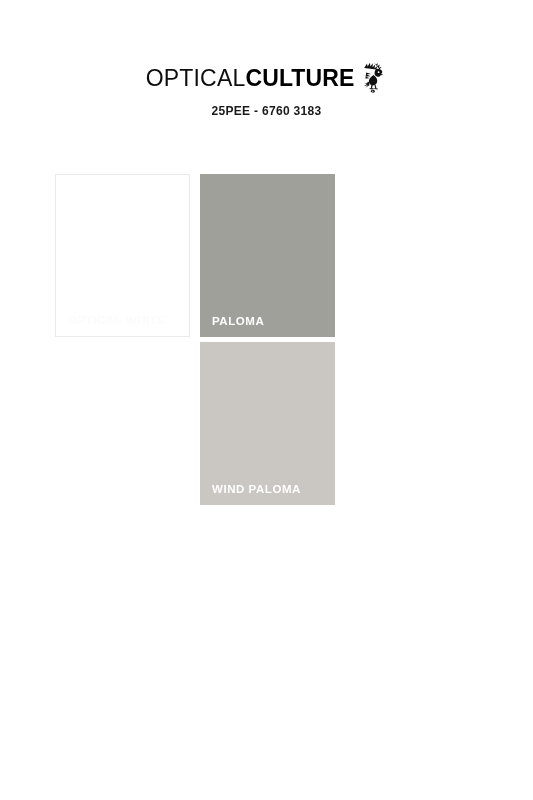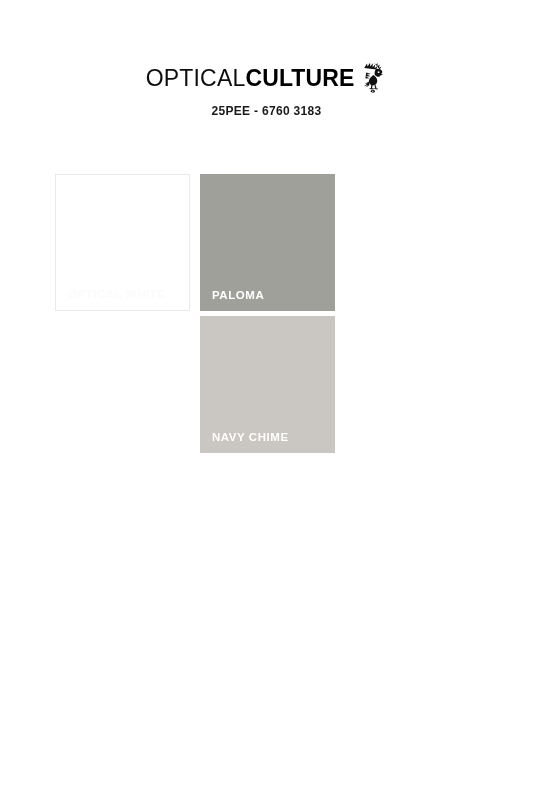--- a/index.html
+++ b/index.html
@@ -86,21 +86,21 @@
 
   .swatch-row {
     display: flex;
     gap: 10px;
     margin-bottom: 5px;
   }
 
   .swatch {
     position: relative;
     width: 135px;
-    height: 137px;
+    height: 163px;
     box-sizing: border-box;
     flex: 0 0 auto;
     padding-left: 24px;
   }
 
   .swatch.bordered {
     border: 1px solid #e9e9e9;
   }
 
   .swatch-label {
@@ -170,18 +170,18 @@
       <span class="swatch-label faint">OPTICAL WHITE</span>
     </div>
     <div class="swatch" style="background:#a0a09b;">
       <span class="swatch-label">PALOMA</span>
     </div>
   </div>
 
   <div class="swatch-row">
     <div class="spacer-cell"></div>
     <div class="swatch" style="background:#cac6c1;">
-      <span class="swatch-label">NAVY CHIME</span>
+      <span class="swatch-label">WIND PALOMA</span>
     </div>
     <div class="spacer-cell"></div>
   </div>
 
 </div>
 
 </body></html>

